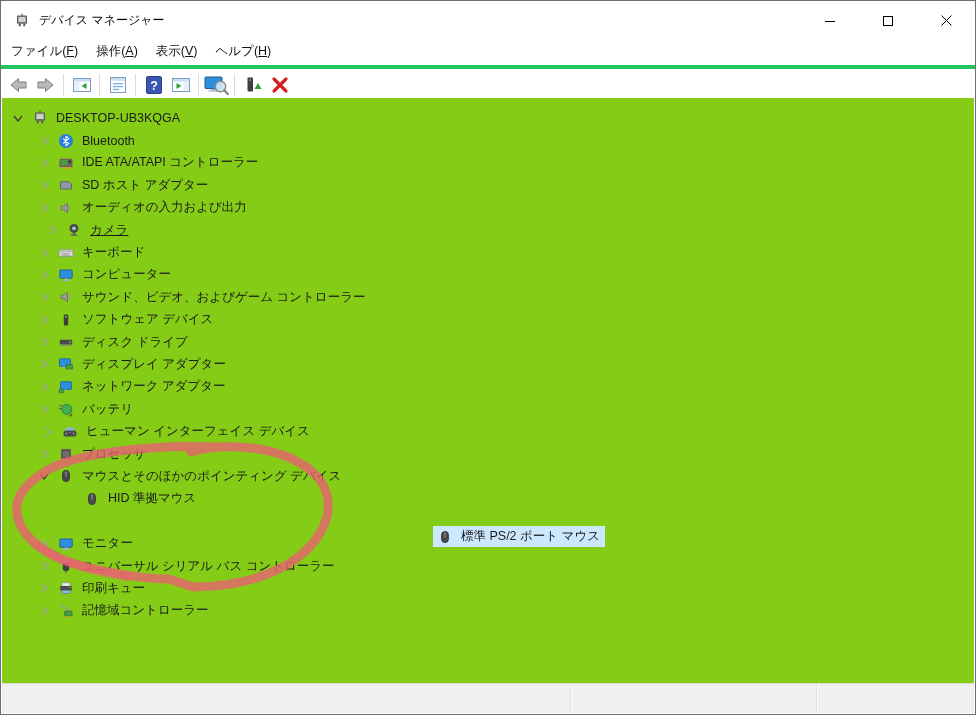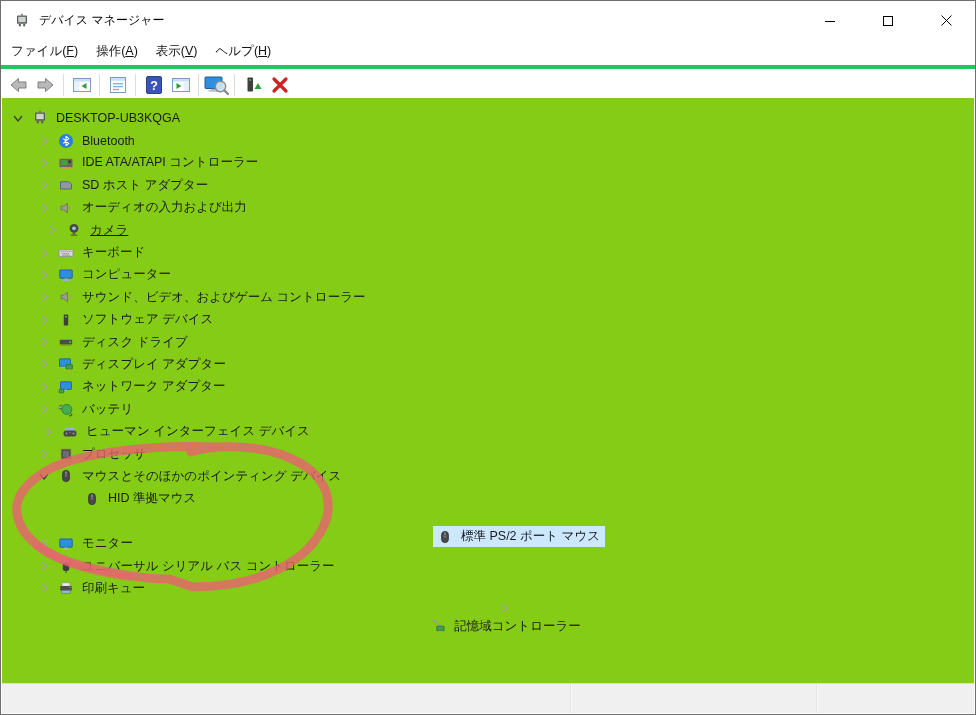--- a/index.html
+++ b/index.html
@@ -497,21 +497,21 @@
         <span class="row-content">
           <span class="node-icon"><svg width="16" height="16" viewBox="0 0 16 16">
               <rect x="4" y="2.8" width="8" height="3.4" fill="#e8eef4" stroke="#8a8a8a" stroke-width="0.7"></rect>
               <rect x="2.2" y="6" width="11.6" height="4.6" rx="0.7" fill="#4c4c4c"></rect>
               <circle cx="12" cy="7.3" r="0.7" fill="#52c457"></circle>
               <rect x="3.8" y="10.4" width="8.4" height="3" fill="#8fb7d9" stroke="#5c7d99" stroke-width="0.7"></rect>
             </svg></span>
           <span class="node-label">印刷キュー</span>
         </span>
       </div>
-      <div class="tree-row" style="padding-left: 36px; flex-direction: column;">
+      <div class="tree-row" style="padding-left: 36px;">
         <span class="chevron-slot">
           <svg width="12" height="12" viewBox="0 0 12 12">
             <polyline points="4,2 9,6 4,10" fill="none" stroke="#a3a3a3" stroke-width="1.3"></polyline>
           </svg>
         </span>
         <span class="row-content">
           <span class="node-icon"><svg width="16" height="16" viewBox="0 0 16 16">
               <path d="M2.5 2.5 C8.5 2.5 5.5 7.5 11 7.5" stroke="#9a9a9a" stroke-width="1.6" fill="none"></path>
               <rect x="6.8" y="8.2" width="7.2" height="4.8" rx="0.5" fill="#43a047" stroke="#2b6e31" stroke-width="0.8"></rect>
               <rect x="7.6" y="13.2" width="5.6" height="1" fill="#c9a23f"></rect>

